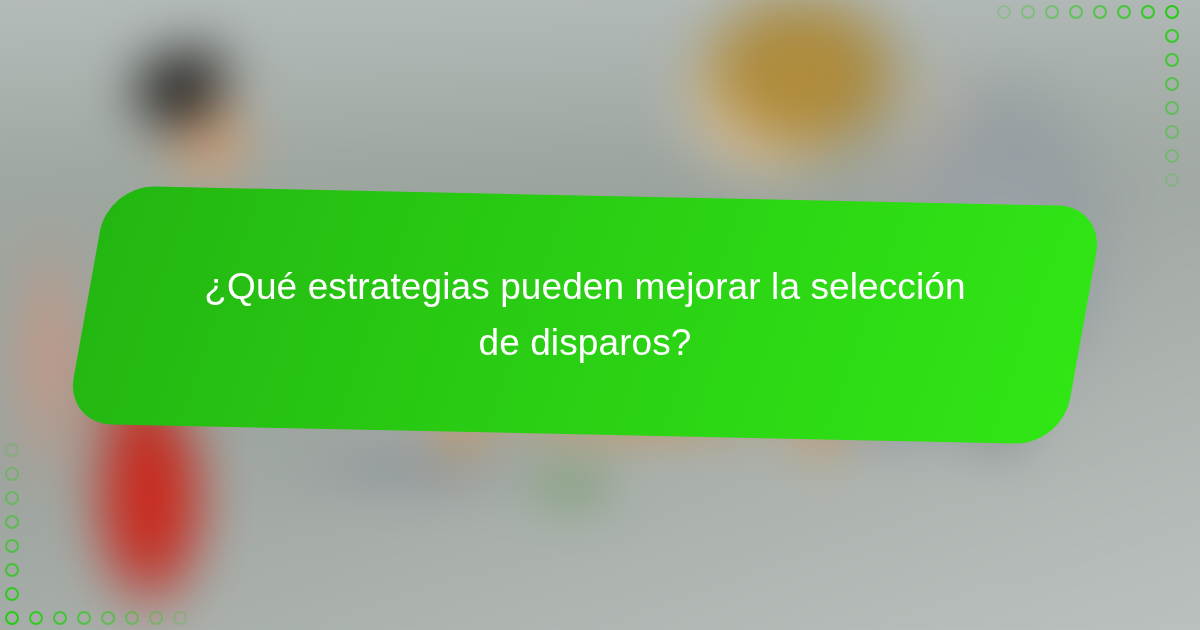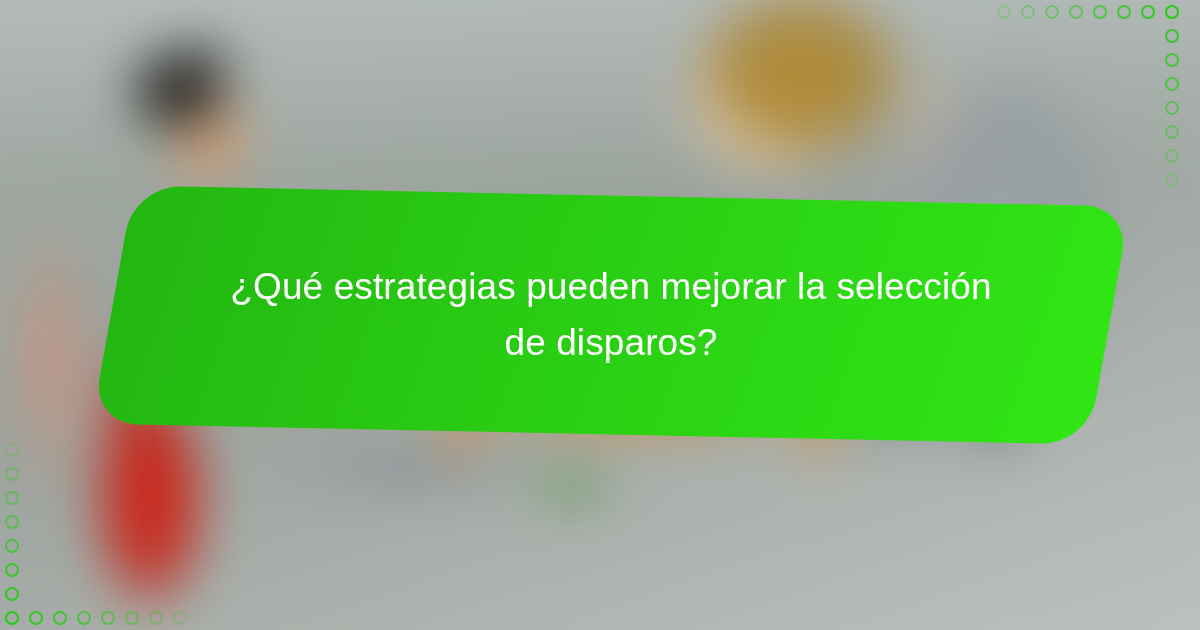--- a/index.html
+++ b/index.html
@@ -80,21 +80,21 @@
     width: 14px;
     height: 14px;
     border-radius: 50%;
     border: 2.2px solid #23cc11;
     box-sizing: border-box;
   }
 
   
   .card-wrap {
     position: absolute;
-    left: 111px;
+    left: 85px;
     top: 196px;
     width: 1000px;
     height: 240px;
   }
   .card {
     position: absolute;
     left: 0;
     top: 0;
     width: 1000px;
     height: 238px;

